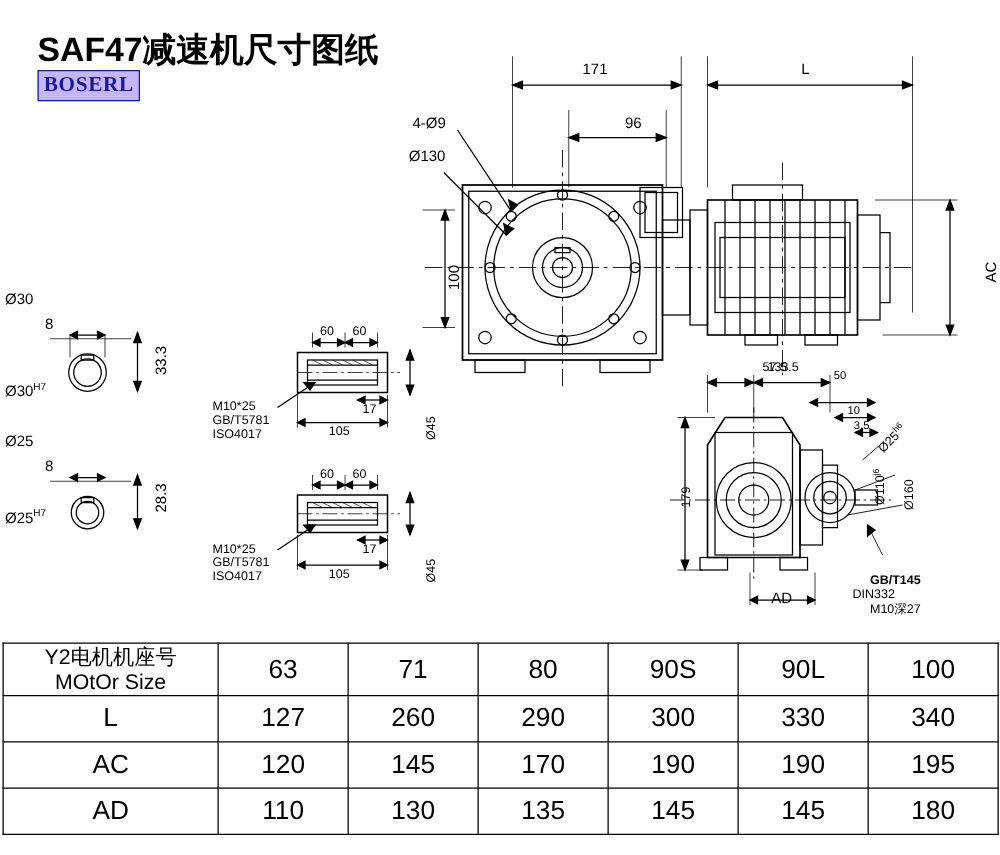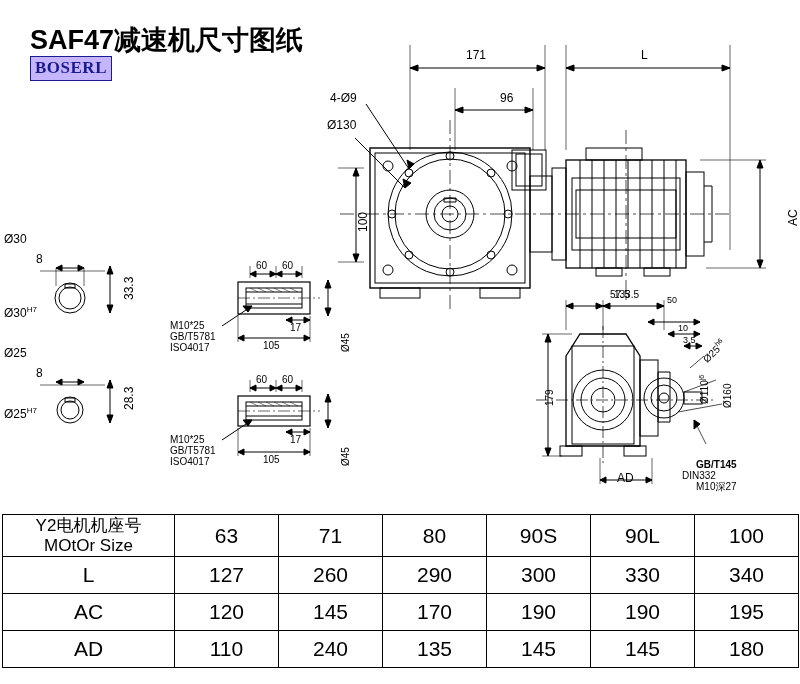--- a/index.html
+++ b/index.html
@@ -446,21 +446,21 @@
         <td>120</td>
         <td>145</td>
         <td>170</td>
         <td>190</td>
         <td>190</td>
         <td>195</td>
       </tr>
       <tr>
         <td class="rowhead">AD</td>
         <td>110</td>
-        <td>240</td>
+        <td>130</td>
         <td>135</td>
         <td>145</td>
         <td>145</td>
         <td>180</td>
       </tr>
     </tbody>
   </table>
 
 </div>
 

